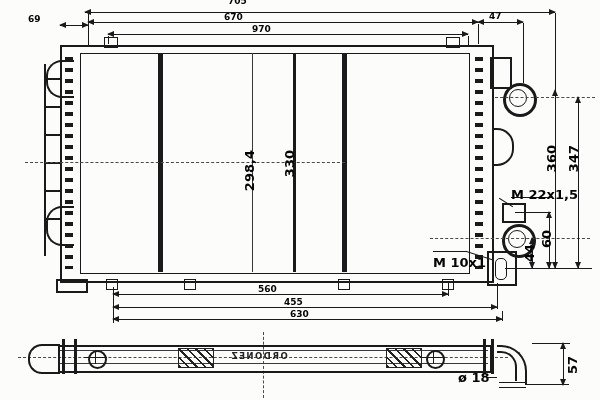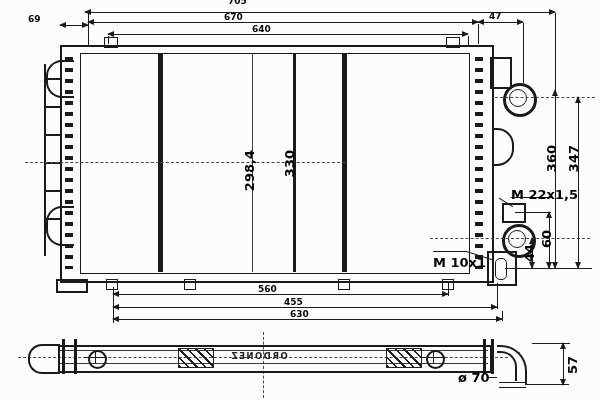--- a/index.html
+++ b/index.html
@@ -133,30 +133,30 @@
   <div class="bg" style="left:433px;top:351px;width:1px;height:13px;"></div>
   <div class="bg" style="left:483px;top:339px;width:3px;height:35px;"></div>
   <div class="bg" style="left:491px;top:339px;width:3px;height:35px;"></div>
   <div class="curveO" style="left:497px;top:345px;width:28px;height:38px;"></div>
   <div class="curveI" style="left:497px;top:351px;width:18px;height:28px;"></div>
   <div class="mouth" style="left:499px;top:382px;width:27px;height:4px;"></div>
 
   <div class="lbl" style="left:228px;top:-3px;">705</div>
   <div class="lbl" style="left:224px;top:13px;">670</div>
   <div class="lbl" style="left:489px;top:12px;">47</div>
-  <div class="lbl" style="left:252px;top:25px;">640</div>
+  <div class="lbl" style="left:252px;top:25px;">970</div>
   <div class="lbl" style="left:28px;top:15px;">69</div>
   <div class="lbl sm rot" style="left:243px;top:150px;">298,4</div>
   <div class="lbl sm rot" style="left:283px;top:150px;">330</div>
   <div class="lbl sm rot" style="left:545px;top:145px;">360</div>
   <div class="lbl sm rot" style="left:567px;top:145px;">347</div>
   <div class="lbl sm rot" style="left:540px;top:230px;">60</div>
   <div class="lbl sm rot" style="left:523px;top:244px;">44</div>
   <div class="lbl sm" style="left:511px;top:188px;">M 22x1,5</div>
   <div class="lbl sm" style="left:433px;top:256px;">M 10x1</div>
   <div class="lbl" style="left:258px;top:285px;">560</div>
   <div class="lbl" style="left:284px;top:298px;">455</div>
   <div class="lbl" style="left:290px;top:310px;">630</div>
-  <div class="lbl sm" style="left:458px;top:371px;">ø 70</div>
+  <div class="lbl sm" style="left:458px;top:371px;">ø 18</div>
   <div class="lbl sm rot" style="left:566px;top:356px;">57</div>
   <div class="lbl mir" style="left:230px;top:352px;">ORDONEZ</div>
 
 </div>
 
 </body></html>

